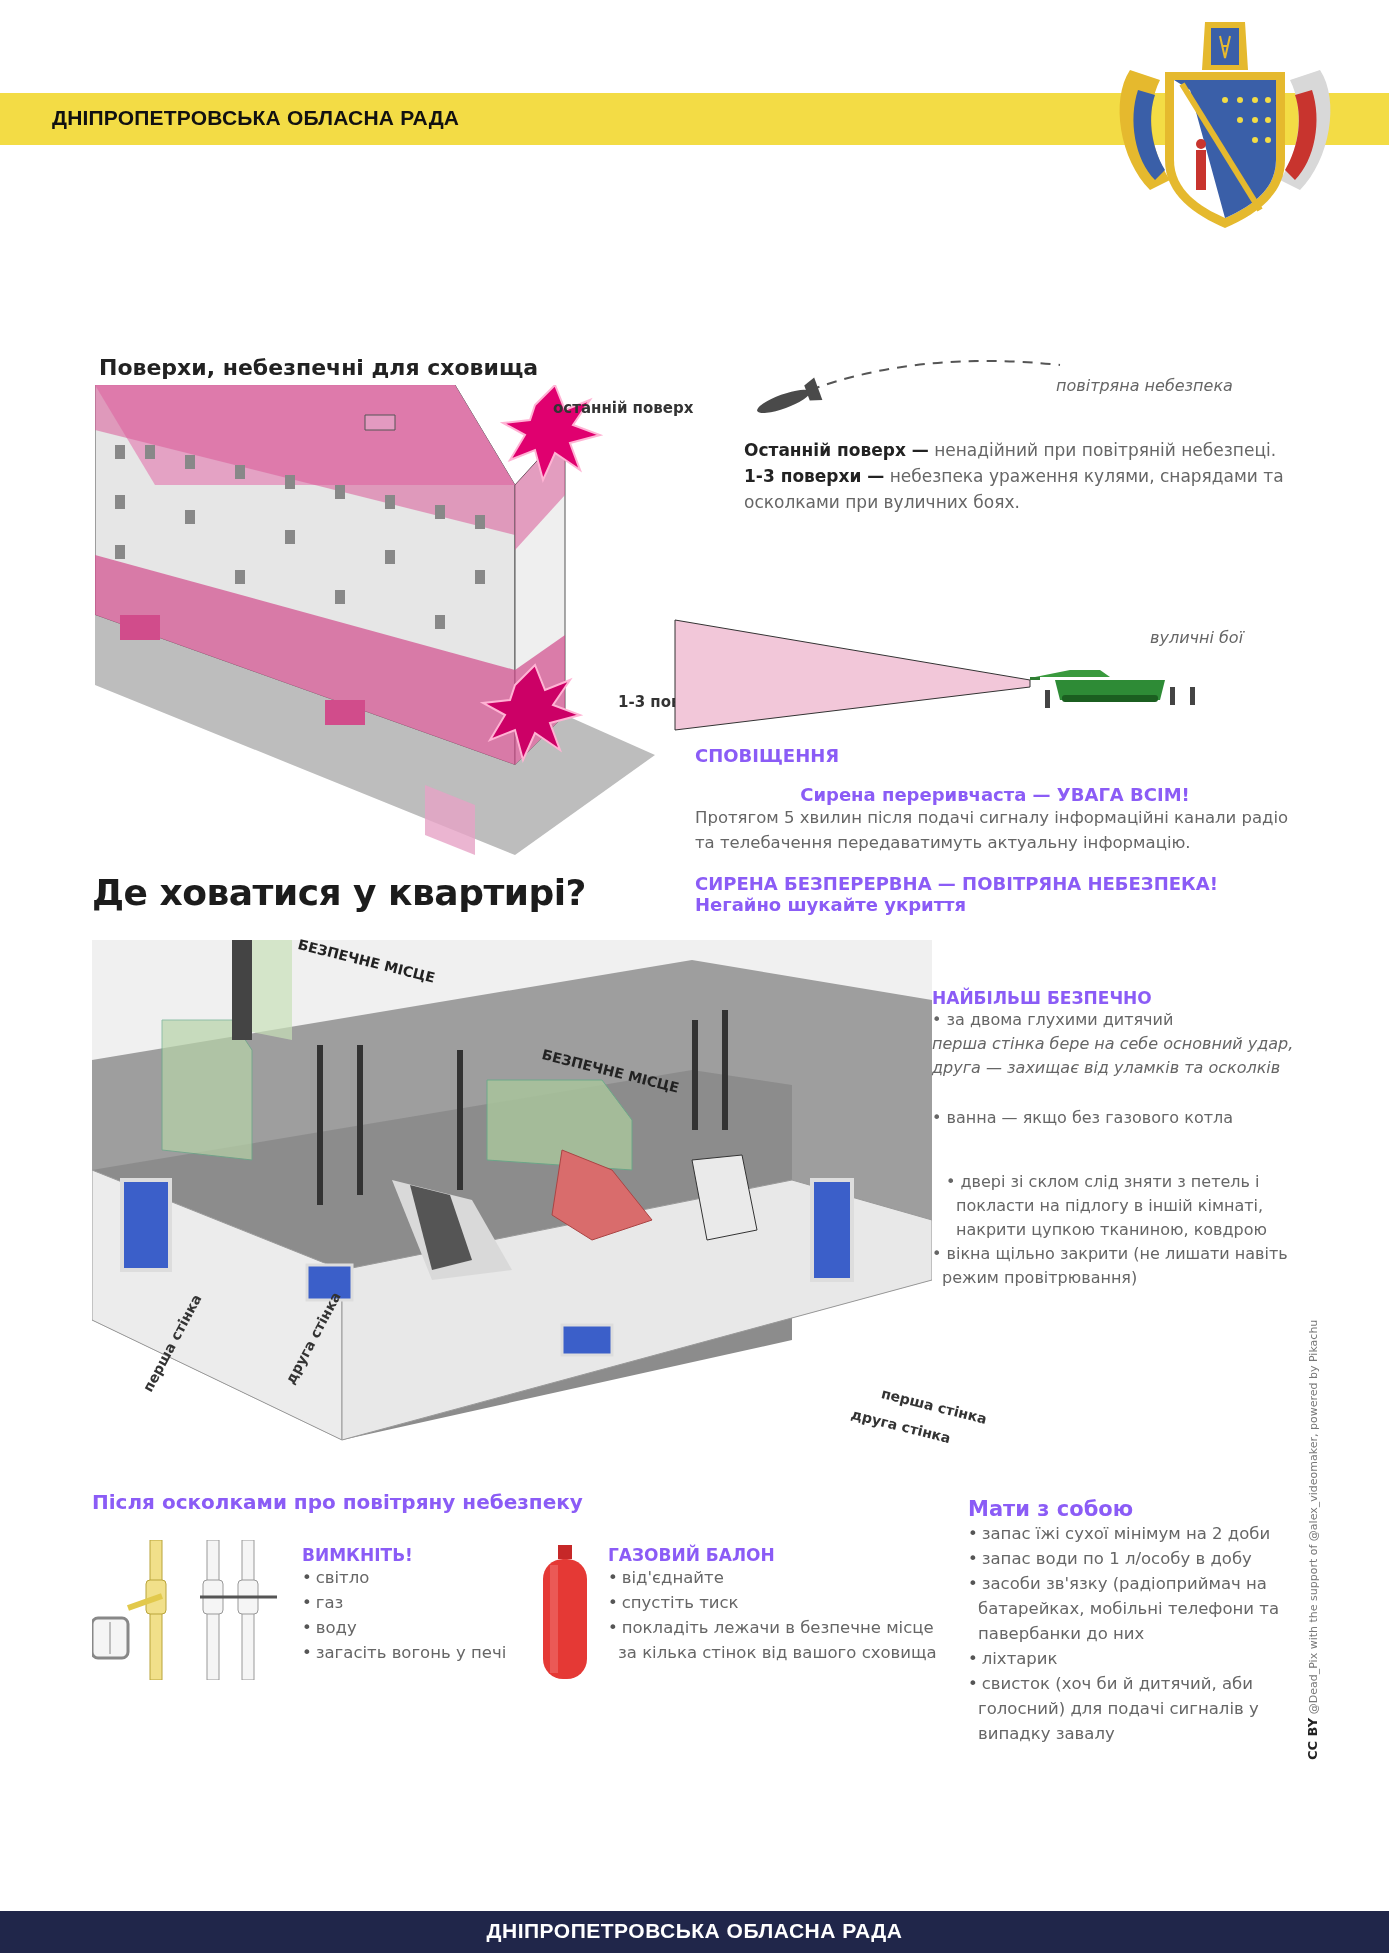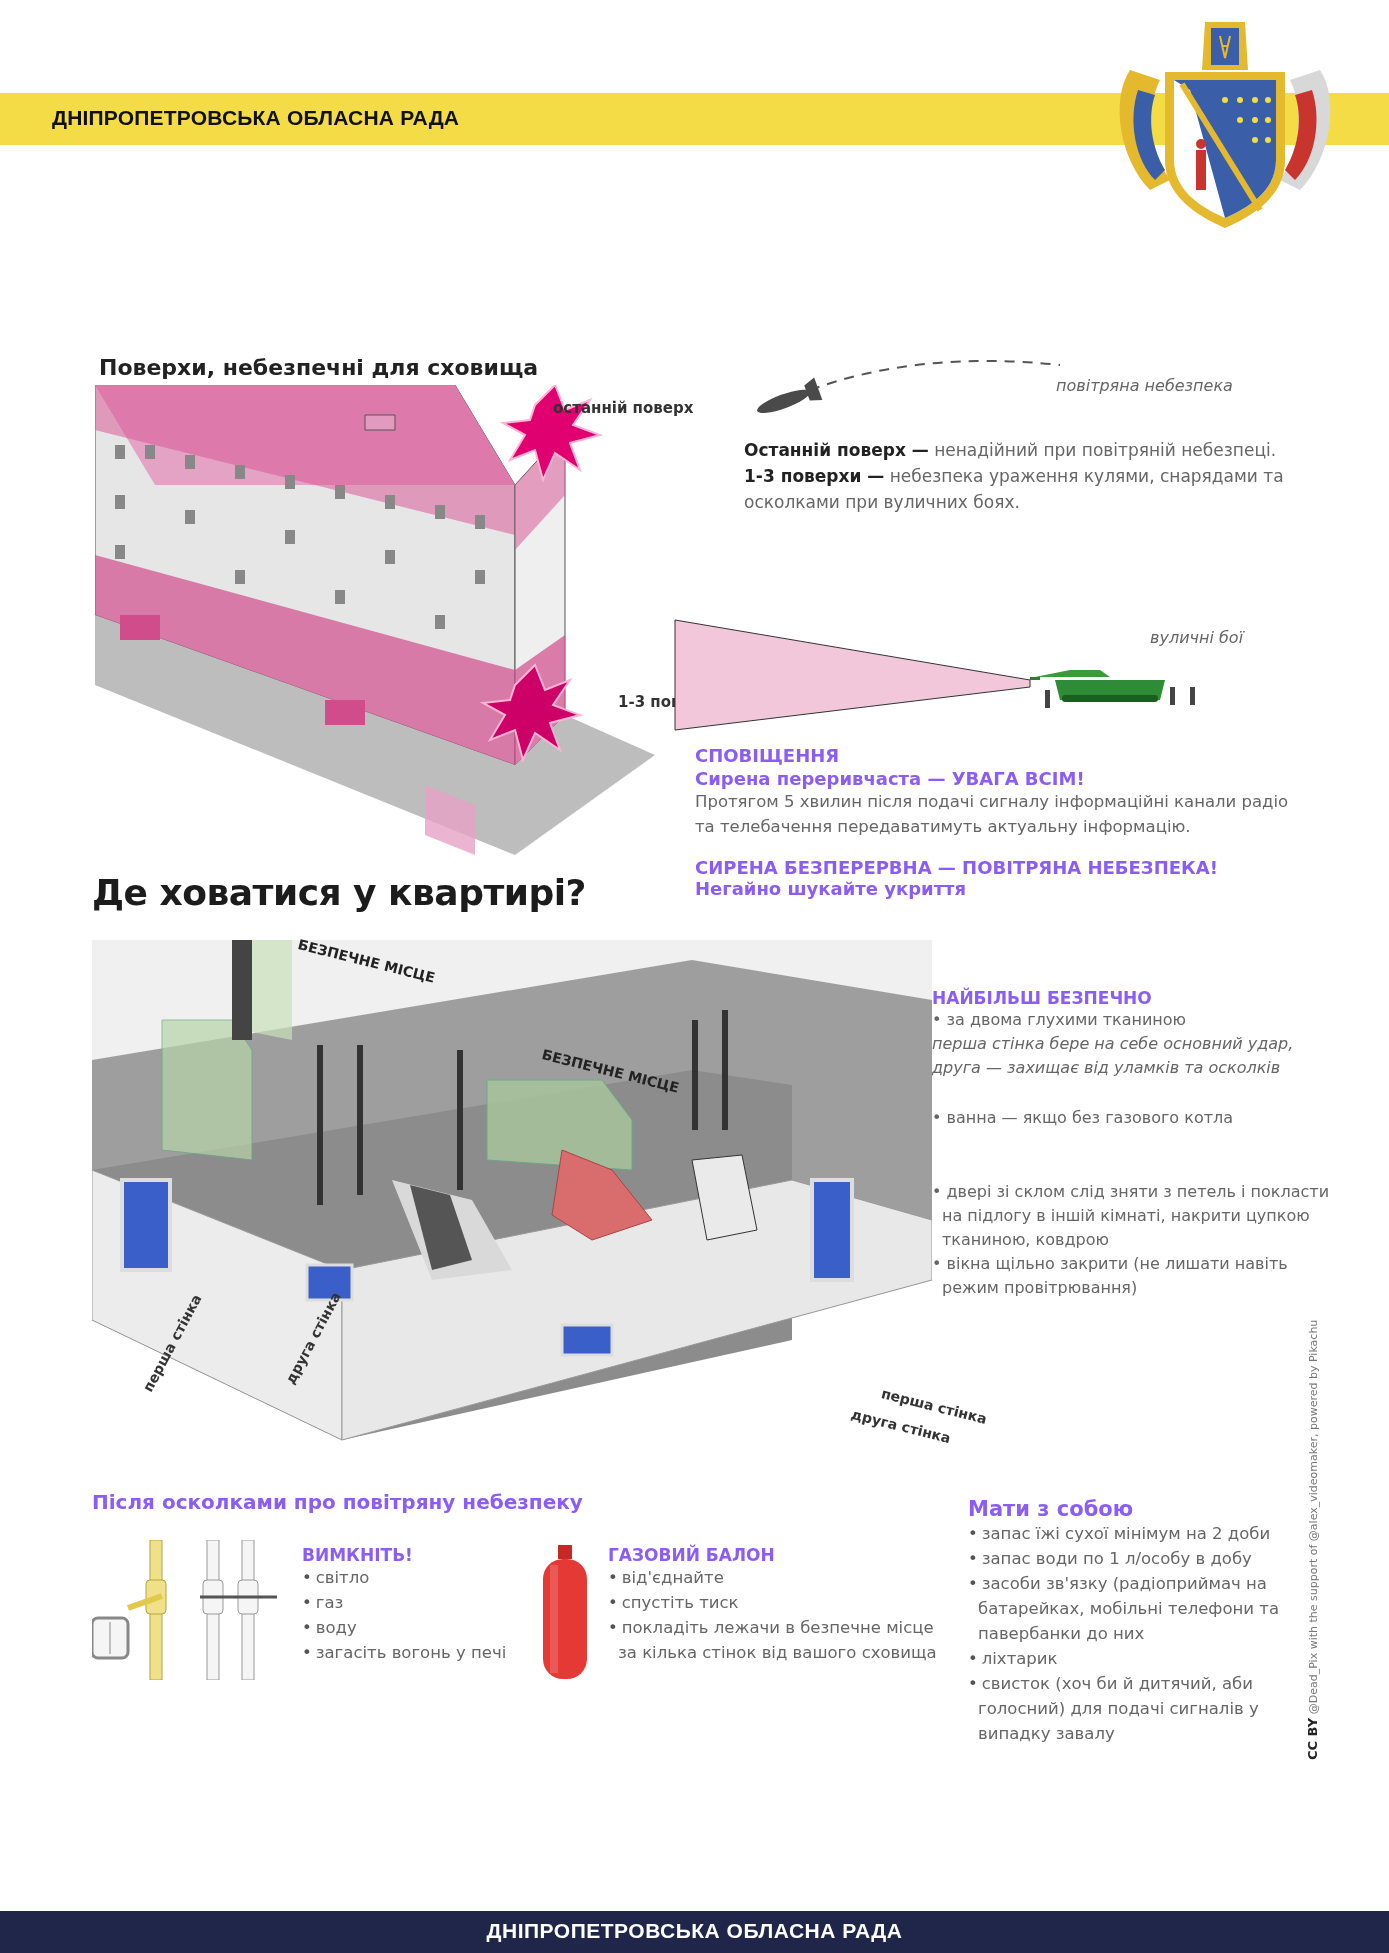--- a/index.html
+++ b/index.html
@@ -136,21 +136,21 @@
   <g fill="#444">
     <rect x="375" y="75" width="5" height="18"></rect>
       <rect x="500" y="72" width="5" height="18"></rect>
       <rect x="520" y="72" width="5" height="18"></rect>
   </g>
 </svg>
 <div class="abs italic" style="left:1150px; top:628px; font-size:16px;">вуличні бої</div>
 
 <div class="abs" style="left:695px; top:745px; width:600px;">
   <div class="sub-h">СПОВІЩЕННЯ</div>
-  <div class="sub-h" style="margin-top:2px;">Сирена переривчаста — УВАГА ВСІМ!</div>
+  <div class="sub-h" style="margin-top:18px;text-align:center;">Сирена переривчаста — УВАГА ВСІМ!</div>
   <div class="txt" style="font-size:16.5px; line-height:25px;">Протягом 5 хвилин після подачі сигналу інформаційні канали радіо та телебачення передаватимуть актуальну інформацію.</div>
   <div class="sub-h" style="margin-top:18px;">СИРЕНА БЕЗПЕРЕРВНА — ПОВІТРЯНА НЕБЕЗПЕКА!</div>
   <div class="sub-h">Негайно шукайте укриття</div>
 </div>
 
 <div class="abs h-big" style="left:92px; top:872px;">Де ховатися у квартирі?</div>
 
 <svg class="abs" style="left:92px; top:940px;" width="840" height="510" viewBox="0 0 840 510">
   <polygon points="0,0 840,0 840,120 0,120" fill="#f0f0f0"></polygon>
   <polygon points="0,120 600,20 840,60 840,340 250,500 0,380" fill="#9e9e9e"></polygon>
@@ -177,24 +177,24 @@
 </svg>
 <div class="abs" style="left:296px; top:953px; transform:rotate(14deg); font-weight:bold; font-size:14px; color:#222;">БЕЗПЕЧНЕ МІСЦЕ</div>
 <div class="abs" style="left:540px; top:1063px; transform:rotate(14deg); font-weight:bold; font-size:14px; color:#222;">БЕЗПЕЧНЕ МІСЦЕ</div>
 <div class="abs" style="left:118px; top:1335px; transform:rotate(-62deg); font-size:14px; font-weight:bold; color:#333;">перша стінка</div>
 <div class="abs" style="left:262px; top:1330px; transform:rotate(-62deg); font-size:14px; font-weight:bold; color:#333;">друга стінка</div>
 <div class="abs" style="left:880px; top:1398px; transform:rotate(14deg); font-size:14px; font-weight:bold; color:#333;">перша стінка</div>
 <div class="abs" style="left:850px; top:1418px; transform:rotate(14deg); font-size:14px; font-weight:bold; color:#333;">друга стінка</div>
 
 <div class="abs" style="left:932px; top:988px; width:400px;">
   <div class="sub-h" style="font-size:17px;">НАЙБІЛЬШ БЕЗПЕЧНО</div>
-  <div class="txt" style="font-size:16px; line-height:24px;">• <span>за двома глухими тканиною</span></div>
+  <div class="txt" style="font-size:16px; line-height:24px;">• <span>за двома глухими дитячий</span></div>
   <div class="txt italic" style="font-size:16px; line-height:24px;">перша стінка бере на себе основний удар, друга — захищає від уламків та осколків</div>
   <div class="txt" style="font-size:16px; line-height:24px; margin-top:26px;">• <span>ванна — якщо без газового котла</span></div>
-  <div class="txt" style="font-size:16px; line-height:24px; margin-top:50px; padding-left:10px; text-indent:-10px;">• <span>двері зі склом слід зняти з петель і покласти на підлогу в іншій кімнаті, накрити цупкою тканиною, ковдрою</span></div>
+  <div class="txt" style="font-size:16px; line-height:24px; margin-top:40px; padding-left:24px; text-indent:-10px;">• <span>двері зі склом слід зняти з петель і покласти на підлогу в іншій кімнаті, накрити цупкою тканиною, ковдрою</span></div>
   <div class="txt" style="font-size:16px; line-height:24px; padding-left:10px; text-indent:-10px;">• <span>вікна щільно закрити (не лишати навіть режим провітрювання)</span></div>
 </div>
 
 <div class="abs sub-h" style="left:92px; top:1490px; font-size:20px;">Після осколками про повітряну небезпеку</div>
 
 <svg class="abs" style="left:92px; top:1540px;" width="190" height="140" viewBox="0 0 190 140">
   <rect x="0" y="78" width="36" height="40" rx="6" fill="#f5f5f5" stroke="#888" stroke-width="3"></rect>
   <line x1="18" y1="82" x2="18" y2="114" stroke="#888"></line>
   <rect x="58" y="0" width="12" height="140" fill="#f1e08a" stroke="#b9a43a"></rect>
   <rect x="54" y="40" width="20" height="34" rx="4" fill="#f1e08a" stroke="#b9a43a"></rect>

